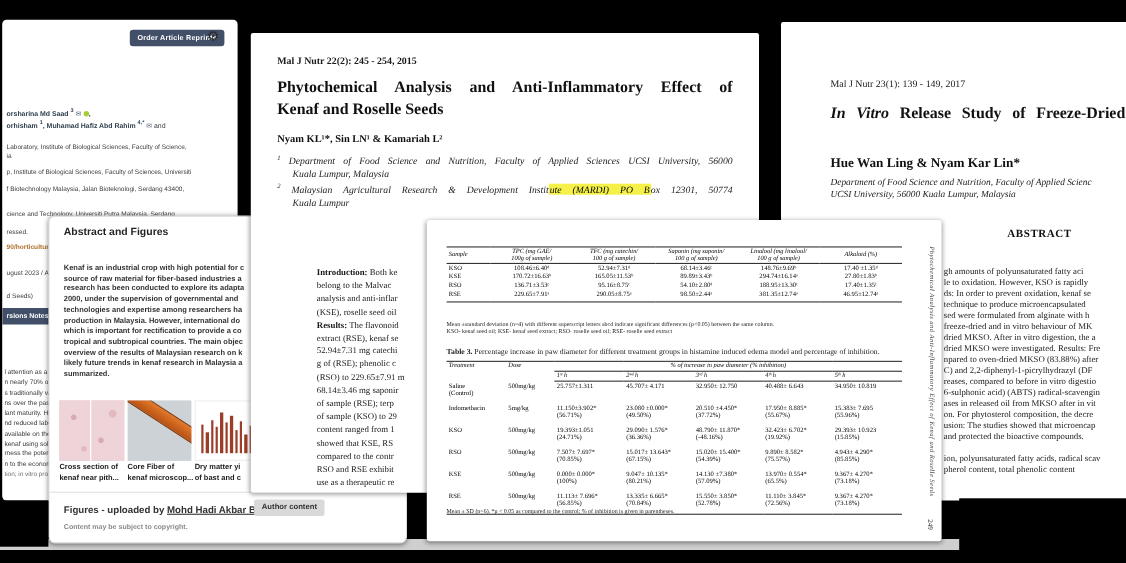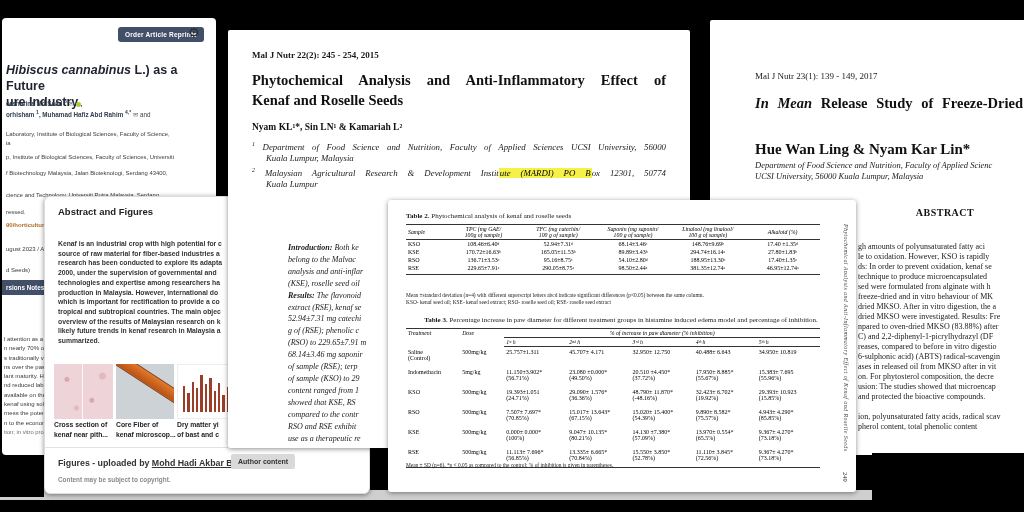--- a/index.html
+++ b/index.html
@@ -61,39 +61,39 @@
   .center-card{left:228px;top:30px;width:462px;height:418px;border-radius:2px;z-index:4;overflow:hidden;}
   .c-journal{position:absolute;left:24px;top:20px;font-size:9px;color:#1a1a1a;font-weight:bold;}
   .c-title{position:absolute;left:24px;top:41px;width:414px;font-size:14.5px;font-weight:bold;
            color:#111;line-height:19.5px;}
   .jl{text-align:justify;text-align-last:justify;}
   .c-authors{position:absolute;left:24px;top:92px;font-size:9.5px;font-weight:bold;color:#111;}
   .c-aff{position:absolute;left:24px;width:414px;font-size:8.8px;font-style:italic;color:#1a1a1a;}
   .c-aff .sup{font-size:6px;vertical-align:super;font-style:italic;}
   mark{background:#f5f148;padding:0 1px;}
   .c-body{position:absolute;left:60px;top:212px;width:104px;font-size:8px;color:#1a1a1a;line-height:11.9px;}
-  .c-body .pre{line-height:11.9px;font-style:italic;}
+  .c-body .pre{line-height:11.9px;}
 
   
   .right-card{left:710px;top:20px;width:330px;height:435px;border-radius:2px;z-index:3;overflow:hidden;}
   .r-journal{position:absolute;left:45px;top:51px;font-size:9px;color:#1a1a1a;}
   .r-title{position:absolute;left:45px;top:73px;width:268px;font-size:14.5px;font-weight:bold;
            color:#111;line-height:20px;}
-  .r-authors{position:absolute;left:45px;top:121px;font-size:15px;font-weight:bold;color:#111;}
+  .r-authors{position:absolute;left:45px;top:121px;font-size:12px;font-weight:bold;color:#111;}
   .r-dept{position:absolute;left:45px;top:140px;width:280px;font-size:8.5px;font-style:italic;
           color:#1a1a1a;line-height:10.5px;}
   .r-abs-head{position:absolute;left:150px;top:187px;width:170px;text-align:center;font-size:10px;
               font-weight:bold;color:#111;letter-spacing:.5px;}
   .r-abs{position:absolute;left:148px;top:222px;width:200px;font-size:8px;color:#1a1a1a;line-height:10px;}
 
   
   .table-card{left:388px;top:200px;width:468px;height:292px;border-radius:3px;z-index:5;overflow:hidden;}
   .t-cap{position:absolute;left:18px;font-size:7px;color:#1a1a1a;width:430px;}
   .t2-cap{top:12px;}
-  .t3-cap{top:116px;text-align:center;}
+  .t3-cap{top:116px;}
   table{border-collapse:collapse;table-layout:fixed;font-family:"Liberation Serif","DejaVu Serif",serif;}
   #t2{position:absolute;left:18px;top:24px;width:414px;}
   #t2 th{font-style:italic;font-weight:normal;font-size:5.8px;white-space:pre-line;
          border-top:1.2px solid #333;border-bottom:.8px solid #333;padding:1px 2px;text-align:center;}
   #t2 th:first-child{text-align:left;width:36px;}
   #t2 td{font-size:6px;text-align:center;padding:1px 2px;white-space:pre;}
   #t2 td:first-child{text-align:left;}
   #t2 tr:last-child td{border-bottom:1.2px solid #333;padding-bottom:3px;}
   .t-note{position:absolute;left:18px;font-size:5.4px;color:#222;width:430px;line-height:7.4px;}
   .t2-notes{top:92px;}
@@ -118,24 +118,20 @@
 </style>
 </head>
 <body>
 
 <div class="stage">
   <div class="gray-strip"></div>
 
   <div class="card left-card">
     <button class="oar-btn">Order Article Reprints</button>
     <span class="gear">⚙</span>
-    <div class="l-title">
-      <i>Hibiscus cannabinus</i><span> L.) as a Future</span>
-      <div>ure Industry</div>
-    </div>
     <div class="l-authors" style="top:80px">
       <span>orsharina Md Saad</span>
       <span class="sup">3</span>
       <span class="env">✉</span>
       <span class="dot"></span>,
     </div>
     <div class="l-authors" style="top:91px">
       <span>orhisham</span>
       <span class="sup">1</span><span>, Muhamad Hafiz Abd Rahim</span>
       <span class="sup">4,*</span>
@@ -241,21 +237,21 @@
 showed that KSE, RS
 compared to the contr
 RSO and RSE exhibit
 use as a therapeutic re</div>
     </div>
   </div>
 
   <div class="card right-card serif">
     <div class="r-journal">Mal J Nutr  23(1): 139 - 149, 2017</div>
     <div class="r-title">
-      <div class="jl"><i>In Mean</i><span> Release Study of Freeze-Dried</span></div>
+      <div class="jl"><i>In Vitro</i><span> Release Study of Freeze-Dried</span></div>
     </div>
     <div class="r-authors">Hue Wan Ling &amp; Nyam Kar Lin*</div>
     <div class="r-dept">
       <div>Department of Food Science and Nutrition, Faculty of Applied Scienc</div>
       <div>UCSI University, 56000 Kuala Lumpur, Malaysia</div>
     </div>
     <div class="r-abs-head">ABSTRACT</div>
     <div class="r-abs pre">gh amounts of polyunsaturated fatty aci
 le to oxidation. However, KSO is rapidly
 ds: In order to prevent oxidation, kenaf se
@@ -271,23 +267,20 @@
 ases in released oil from MKSO after in vit
 on. For phytosterol composition, the decre
 usion: The studies showed that microencap
 and protected the bioactive compounds.
 
 ion, polyunsaturated fatty acids, radical scav
 pherol content, total phenolic content</div>
   </div>
 
   <div class="card table-card serif">
-    <div class="t-cap t2-cap">
-      <b>Table 2.</b><span> Phytochemical analysis of kenaf and roselle seeds</span>
-    </div>
     <table id="t2">
       <thead>
         <tr>
           <th>Sample</th>
           <th>TPC (mg GAE/
 100g of sample)</th>
           <th>TFC (mg catechin/
 100 g of sample)</th>
           <th>Saponin (mg saponin/
 100 g of sample)</th>

